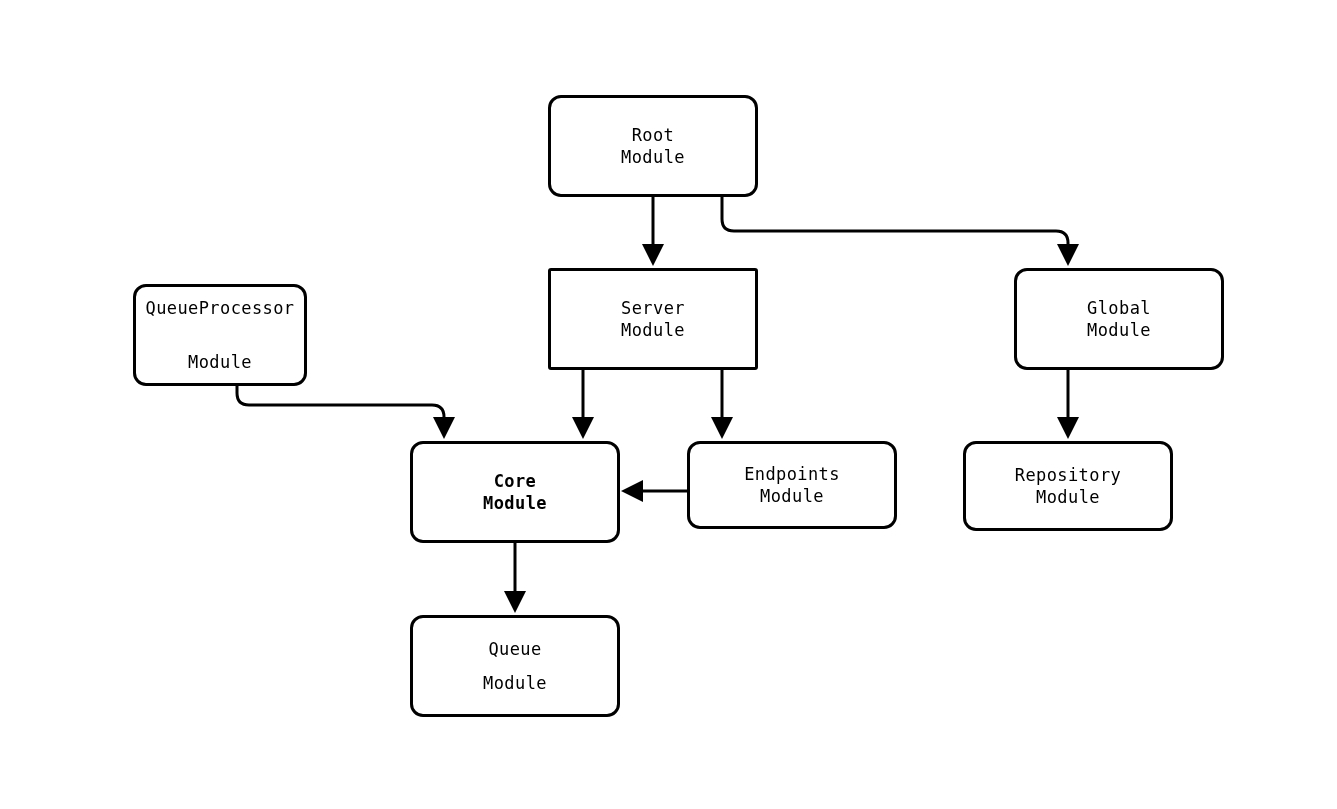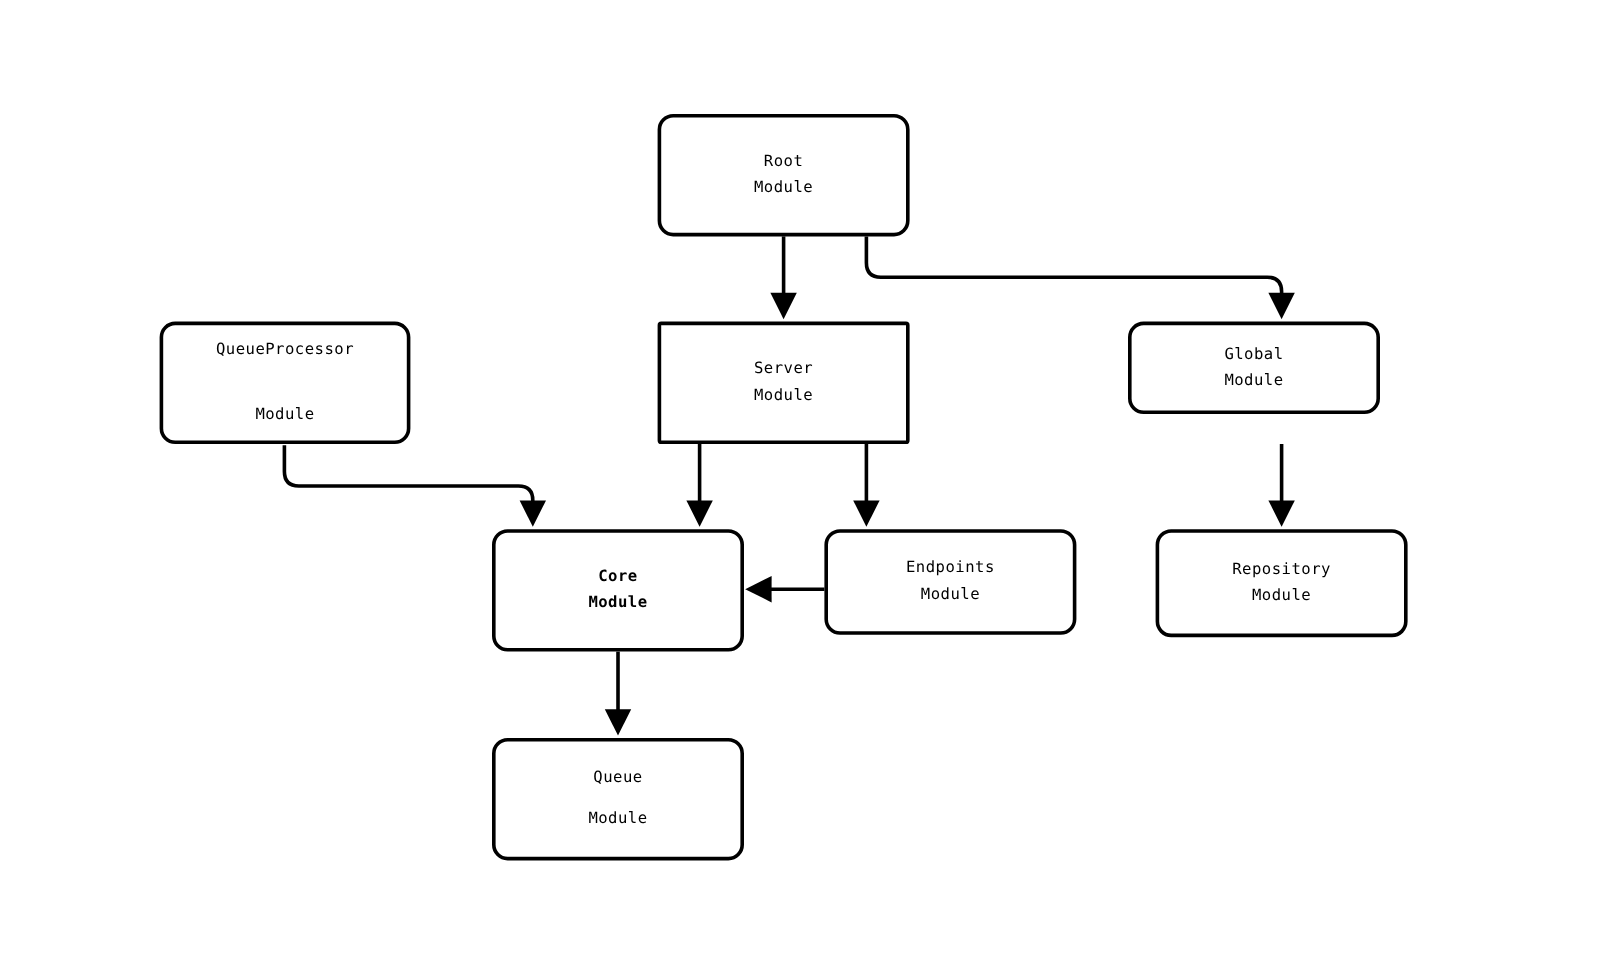--- a/index.html
+++ b/index.html
@@ -33,21 +33,21 @@
     border-radius: 13px;
     background: #ffffff;
     display: flex;
     flex-direction: column;
     align-items: center;
     justify-content: center;
     z-index: 2;
   }
   .node-line {
     font-family: "DejaVu Sans Mono", monospace;
-    font-size: 13px;
+    font-size: 17px;
     line-height: 22px;
     color: #000000;
     letter-spacing: 0.4px;
     white-space: pre;
     text-align: center;
   }
 </style>
 </head>
 <body>
 
@@ -94,31 +94,31 @@
       <path d="M 515 543 L 515 598" fill="none" stroke="#000000" stroke-width="3"></path>
       <polygon points="515,613 504,591 526,591" fill="#000000"></polygon>
     </g>
   </svg>
 
   <div class="node" style="left: 548px; top: 95px; width: 210px; height: 102px; border-radius: 13px; border-width: 3px; border-color: rgb(0, 0, 0);">
     <span class="node-line">Root</span>
     <span class="node-line">Module</span>
   </div>
 
-  <div class="node" style="left: 133px; top: 268px; width: 209px; height: 102px; border-radius: 13px; border-width: 3px; border-color: rgb(0, 0, 0); gap: 32px;">
+  <div class="node" style="left: 133px; top: 284px; width: 174px; height: 102px; border-radius: 13px; border-width: 3px; border-color: rgb(0, 0, 0); gap: 32px;">
     <span class="node-line">QueueProcessor</span>
     <span class="node-line">Module</span>
   </div>
 
   <div class="node" style="left: 548px; top: 268px; width: 210px; height: 102px; border-radius: 3px; border-width: 3px; border-color: rgb(0, 0, 0);">
     <span class="node-line">Server</span>
     <span class="node-line">Module</span>
   </div>
 
-  <div class="node" style="left: 940px; top: 268px; width: 210px; height: 77px; border-radius: 13px; border-width: 3px; border-color: rgb(0, 0, 0);">
+  <div class="node" style="left: 1014px; top: 268px; width: 210px; height: 102px; border-radius: 13px; border-width: 3px; border-color: rgb(0, 0, 0);">
     <span class="node-line">Global</span>
     <span class="node-line">Module</span>
   </div>
 
   <div class="node" style="left: 410px; top: 441px; width: 210px; height: 102px; border-radius: 13px; border-width: 3px; border-color: rgb(0, 0, 0); font-weight: bold;">
     <span class="node-line">Core</span>
     <span class="node-line">Module</span>
   </div>
 
   <div class="node" style="left: 687px; top: 441px; width: 210px; height: 88px; border-radius: 13px; border-width: 3px; border-color: rgb(0, 0, 0);">

